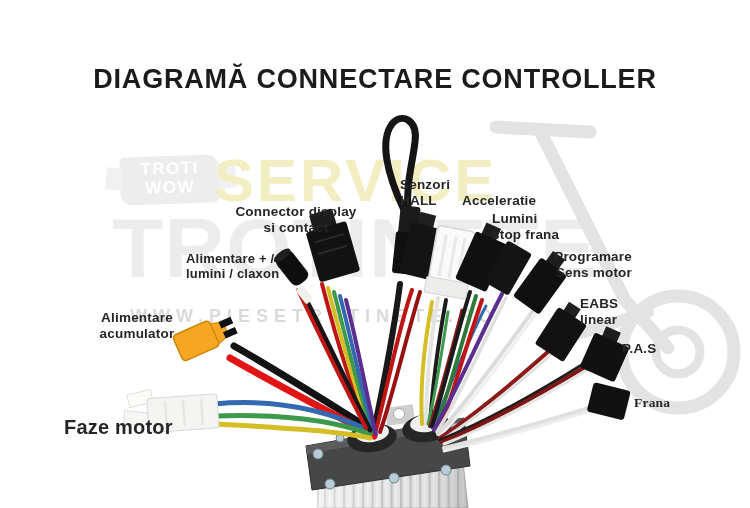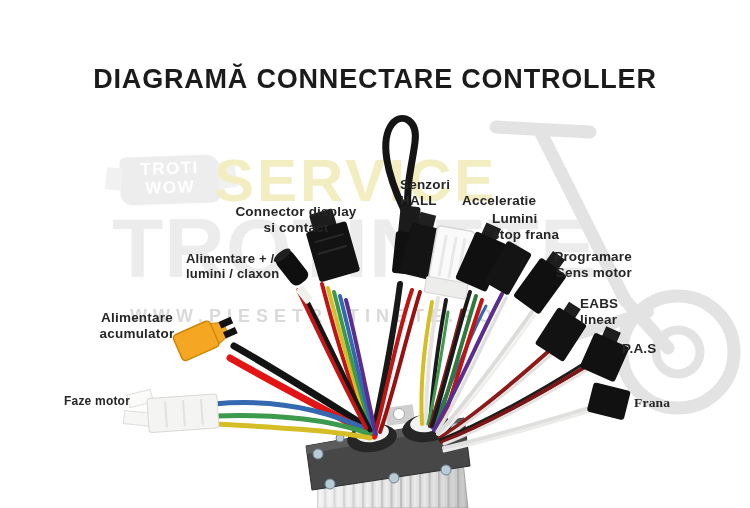--- a/index.html
+++ b/index.html
@@ -264,16 +264,16 @@
   <div class="label" style="left:186px;top:251px;width:104px;text-align:left;font-size:13px;">Alimentare + / -
 lumini / claxon</div>
   <div class="label" style="left:544px;top:249px;width:88px;text-align:right;">Programare
 Sens motor</div>
   <div class="label" style="left:92px;top:310px;width:90px;text-align:center;">Alimentare
 acumulator</div>
   <div class="label" style="left:580px;top:296px;width:60px;">EABS
 linear</div>
   <div class="label" style="left:622px;top:341px;">P.A.S</div>
   <div class="label" style="left:634px;top:395px;font-family:Liberation Serif, serif;">Frana</div>
-  <div class="label" style="left:64px;top:394px;font-size:12px;">Faze motor</div>
+  <div class="label" style="left:64px;top:416px;font-size:20px;">Faze motor</div>
 
   <div id="page-title">DIAGRAMĂ CONNECTARE CONTROLLER</div>
 </div>
 
 </body></html>

